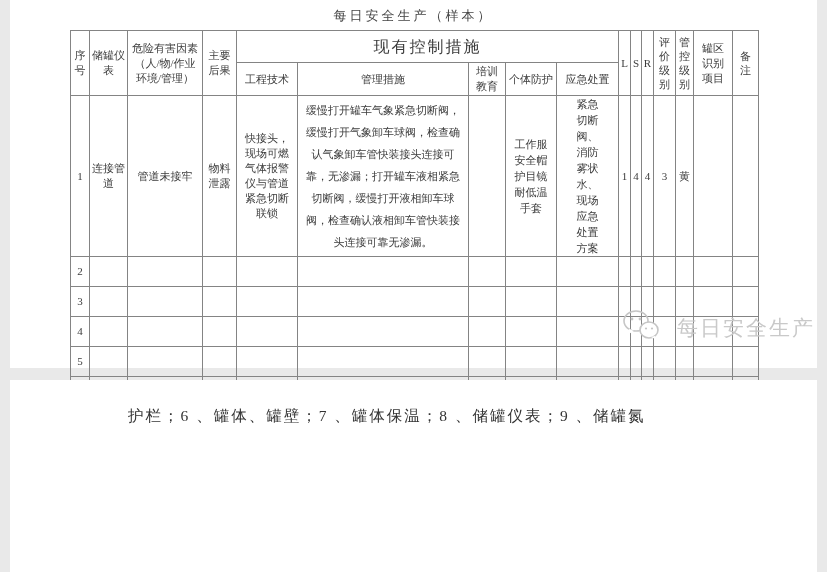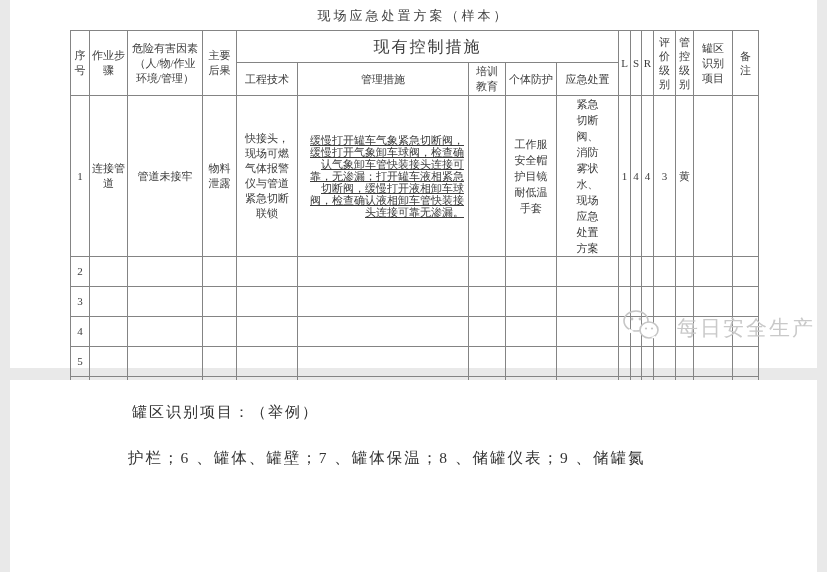--- a/index.html
+++ b/index.html
@@ -26,21 +26,21 @@
     border:1px solid #848484;
     font-weight:normal;font-size:11px;line-height:15px;
     text-align:center;vertical-align:middle;
     padding:0 2px;word-break:break-all;overflow:hidden;
     color:#3c3c3c;
   }
   .jha thead tr.hr1{height:32px;}
   .jha thead tr.hr2{height:33px;}
   .jha tbody tr.row-main{height:105px;}
   .jha tbody tr.row-empty{height:30px;}
-  .jha td.cell-mgmt{ text-align:right;padding:2px 4px;line-height:12px;text-decoration:underline;}
+  .jha td.cell-mgmt{ text-align:center;padding:2px 4px;line-height:22px;}
   .jha td.cell-eng{ text-align:center;padding:2px 3px;line-height:15px;}
   .jha td.cell-ppe{ padding:0 7px;line-height:16px;}
   .jha td.cell-emg{ padding:0 16px;line-height:16px;}
   .jha .tight{padding:0;}
   .vwrap{display:inline-block;width:12px;line-height:14px;}
   .vwrap2{display:inline-block;width:24px;line-height:15px;}
 
   .watermark{
     position:absolute;left:622px;top:308px;height:40px;
     display:flex;align-items:center;gap:17px;
@@ -54,21 +54,21 @@
   }
   .note-line{
     margin:26px 0 0 118px;
     font-size:15.5px;letter-spacing:2px;color:#333;
   }
 </style>
 </head>
 <body>
 
 <div class="panel panel-top">
-  <div class="doc-title">现场应急处置方案（样本）</div>
+  <div class="doc-title">每日安全生产（样本）</div>
 
   <table class="jha">
     <colgroup>
       <col style="width:19px">
         <col style="width:38px">
         <col style="width:75px">
         <col style="width:34px">
       <col style="width:61px">
         <col style="width:171px">
         <col style="width:37px">
@@ -78,21 +78,21 @@
         <col style="width:11px">
         <col style="width:12px">
       <col style="width:22px">
         <col style="width:18px">
         <col style="width:39px">
         <col style="width:26px">
     </colgroup>
     <thead>
       <tr class="hr1">
         <th rowspan="2">序号</th>
-        <th rowspan="2">作业步骤</th>
+        <th rowspan="2">储罐仪表</th>
         <th rowspan="2">危险有害因素（人/物/作业环境/管理）</th>
         <th rowspan="2">主要后果</th>
         <th colspan="5" style="font-size:16px;letter-spacing:2px;">现有控制措施</th>
         <th rowspan="2" class="tight">L</th>
         <th rowspan="2" class="tight">S</th>
         <th rowspan="2" class="tight">R</th>
         <th rowspan="2" class="tight"><span class="vwrap">评价级别</span></th>
         <th rowspan="2" class="tight"><span class="vwrap">管控级别</span></th>
         <th rowspan="2" class="tight"><span class="vwrap2">罐区识别项目</span></th>
         <th rowspan="2" class="tight"><span class="vwrap">备注</span></th>
@@ -232,15 +232,14 @@
           <circle cx="18" cy="10" r="1.4"></circle>
         <circle cx="24" cy="19.5" r="1.1"></circle>
           <circle cx="30" cy="19.5" r="1.1"></circle>
       </g>
     </svg>
   </span>
   <span>每日安全生产</span>
 </div>
 
 <div class="panel panel-bottom">
-  <div class="notes-heading">罐区识别项目：（举例）</div>
   <div class="note-line">护栏；6 、罐体、罐壁；7 、罐体保温；8 、储罐仪表；9 、储罐氮</div>
 </div>
 
 </body></html>

